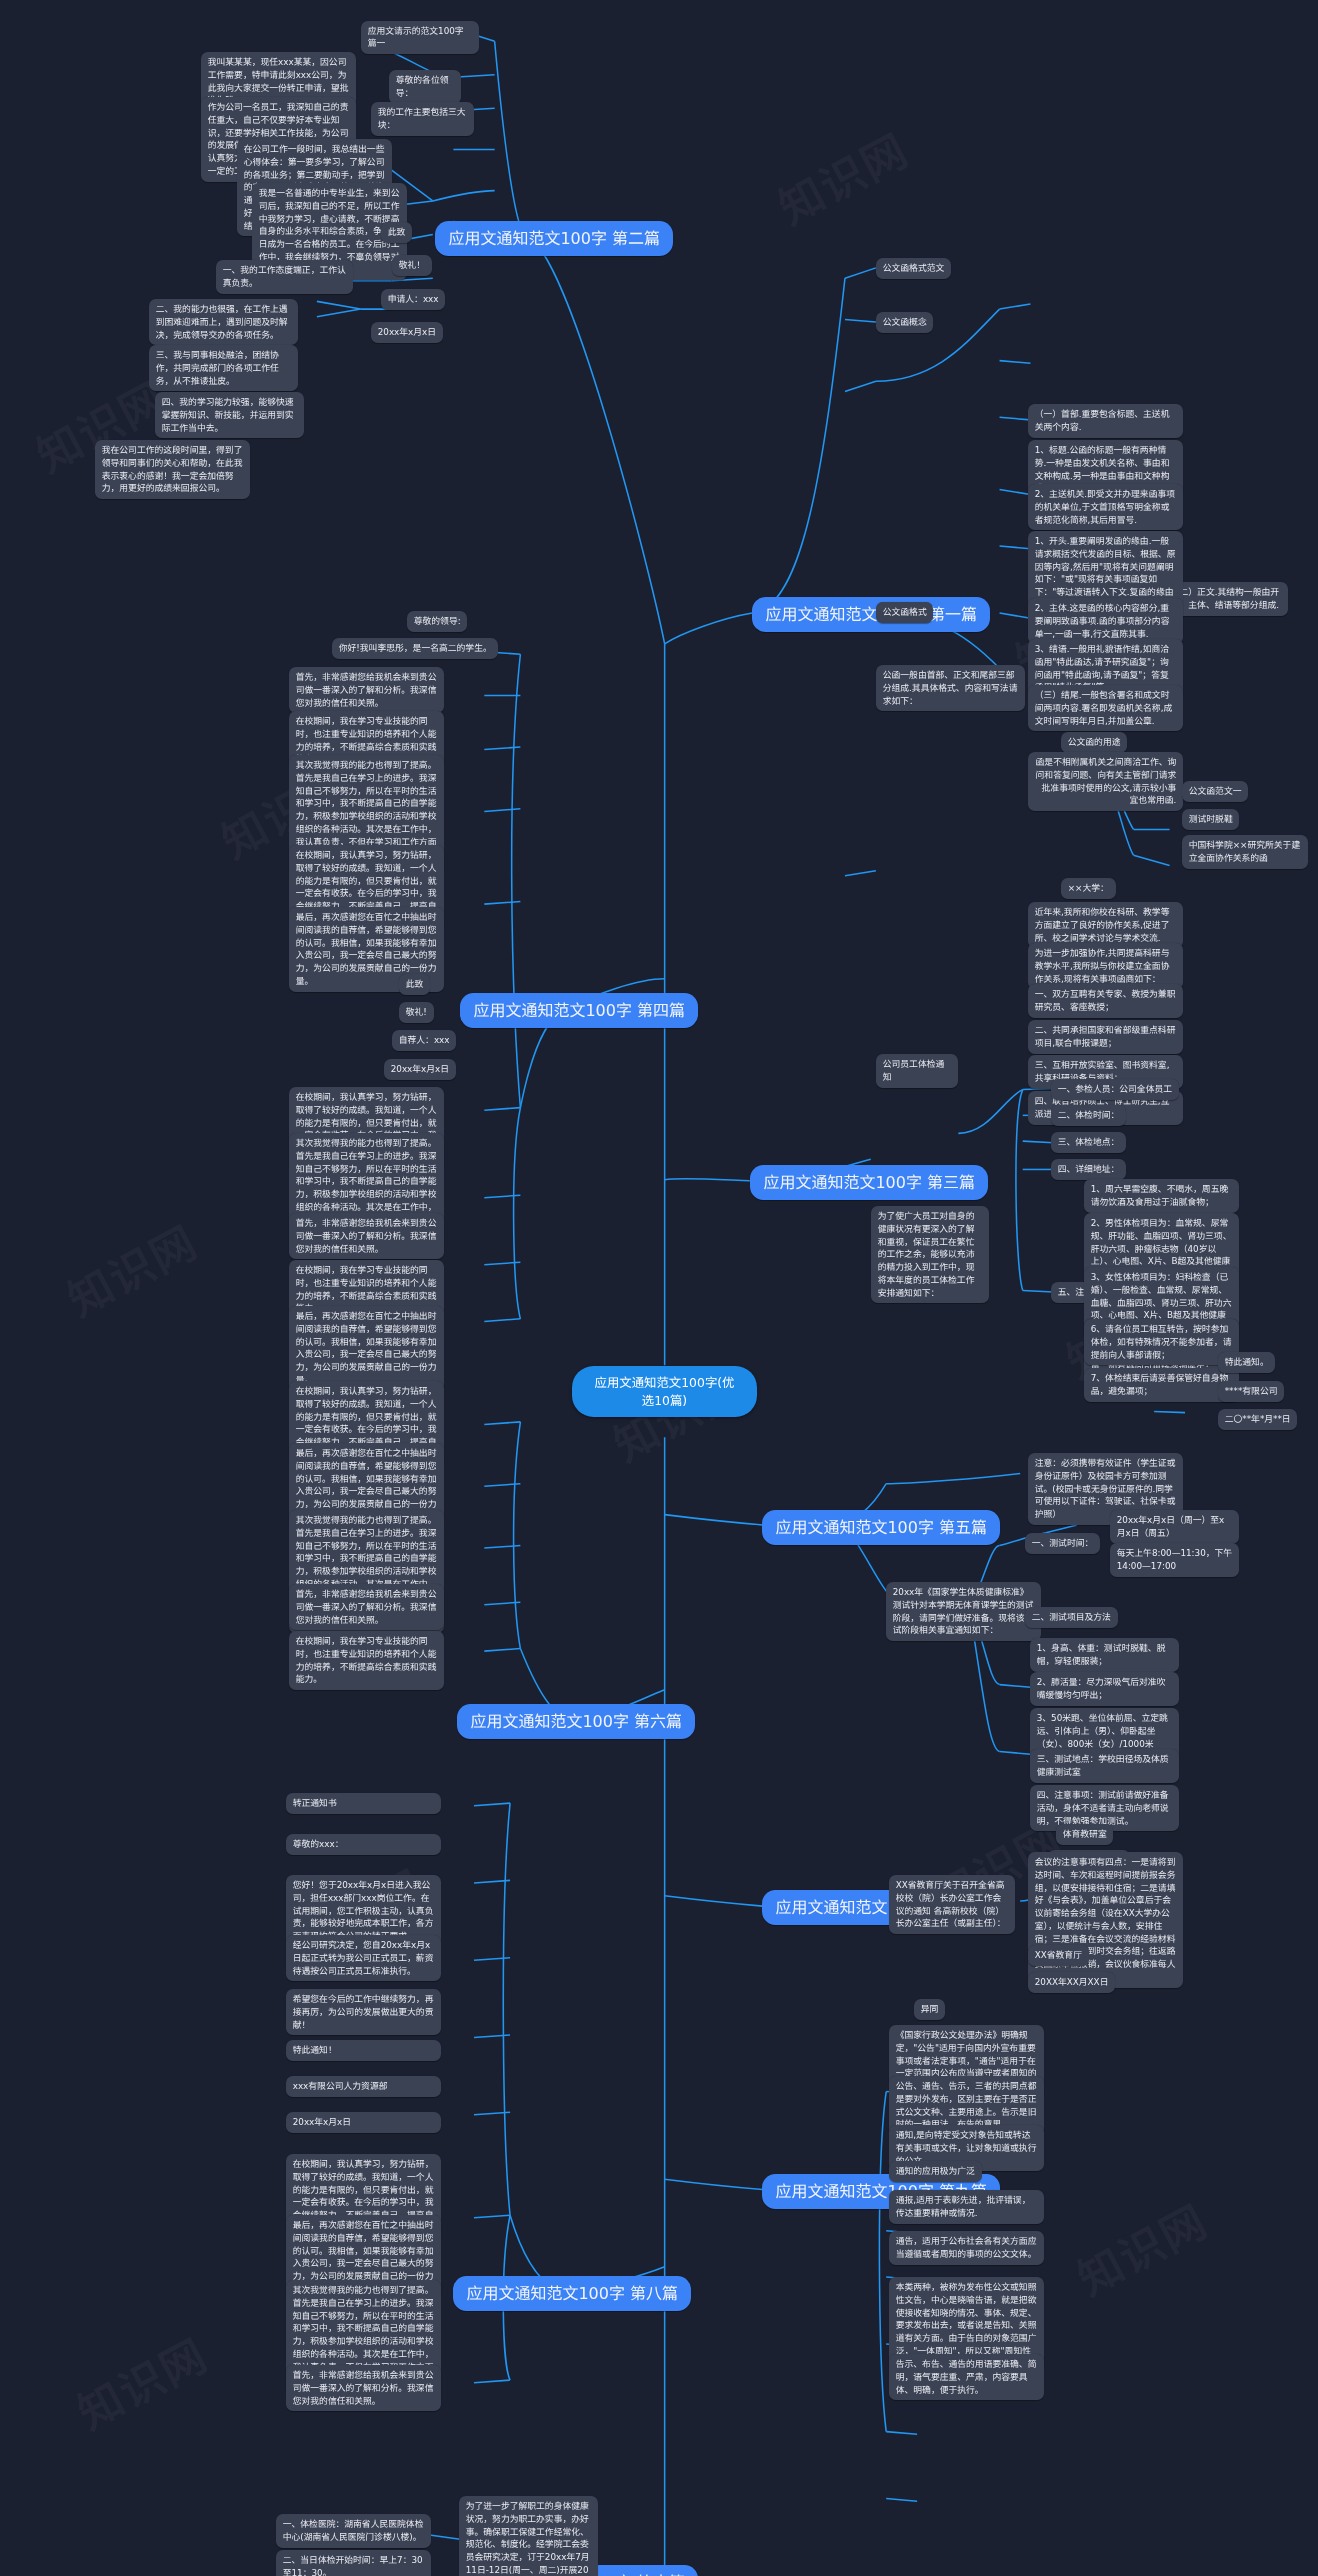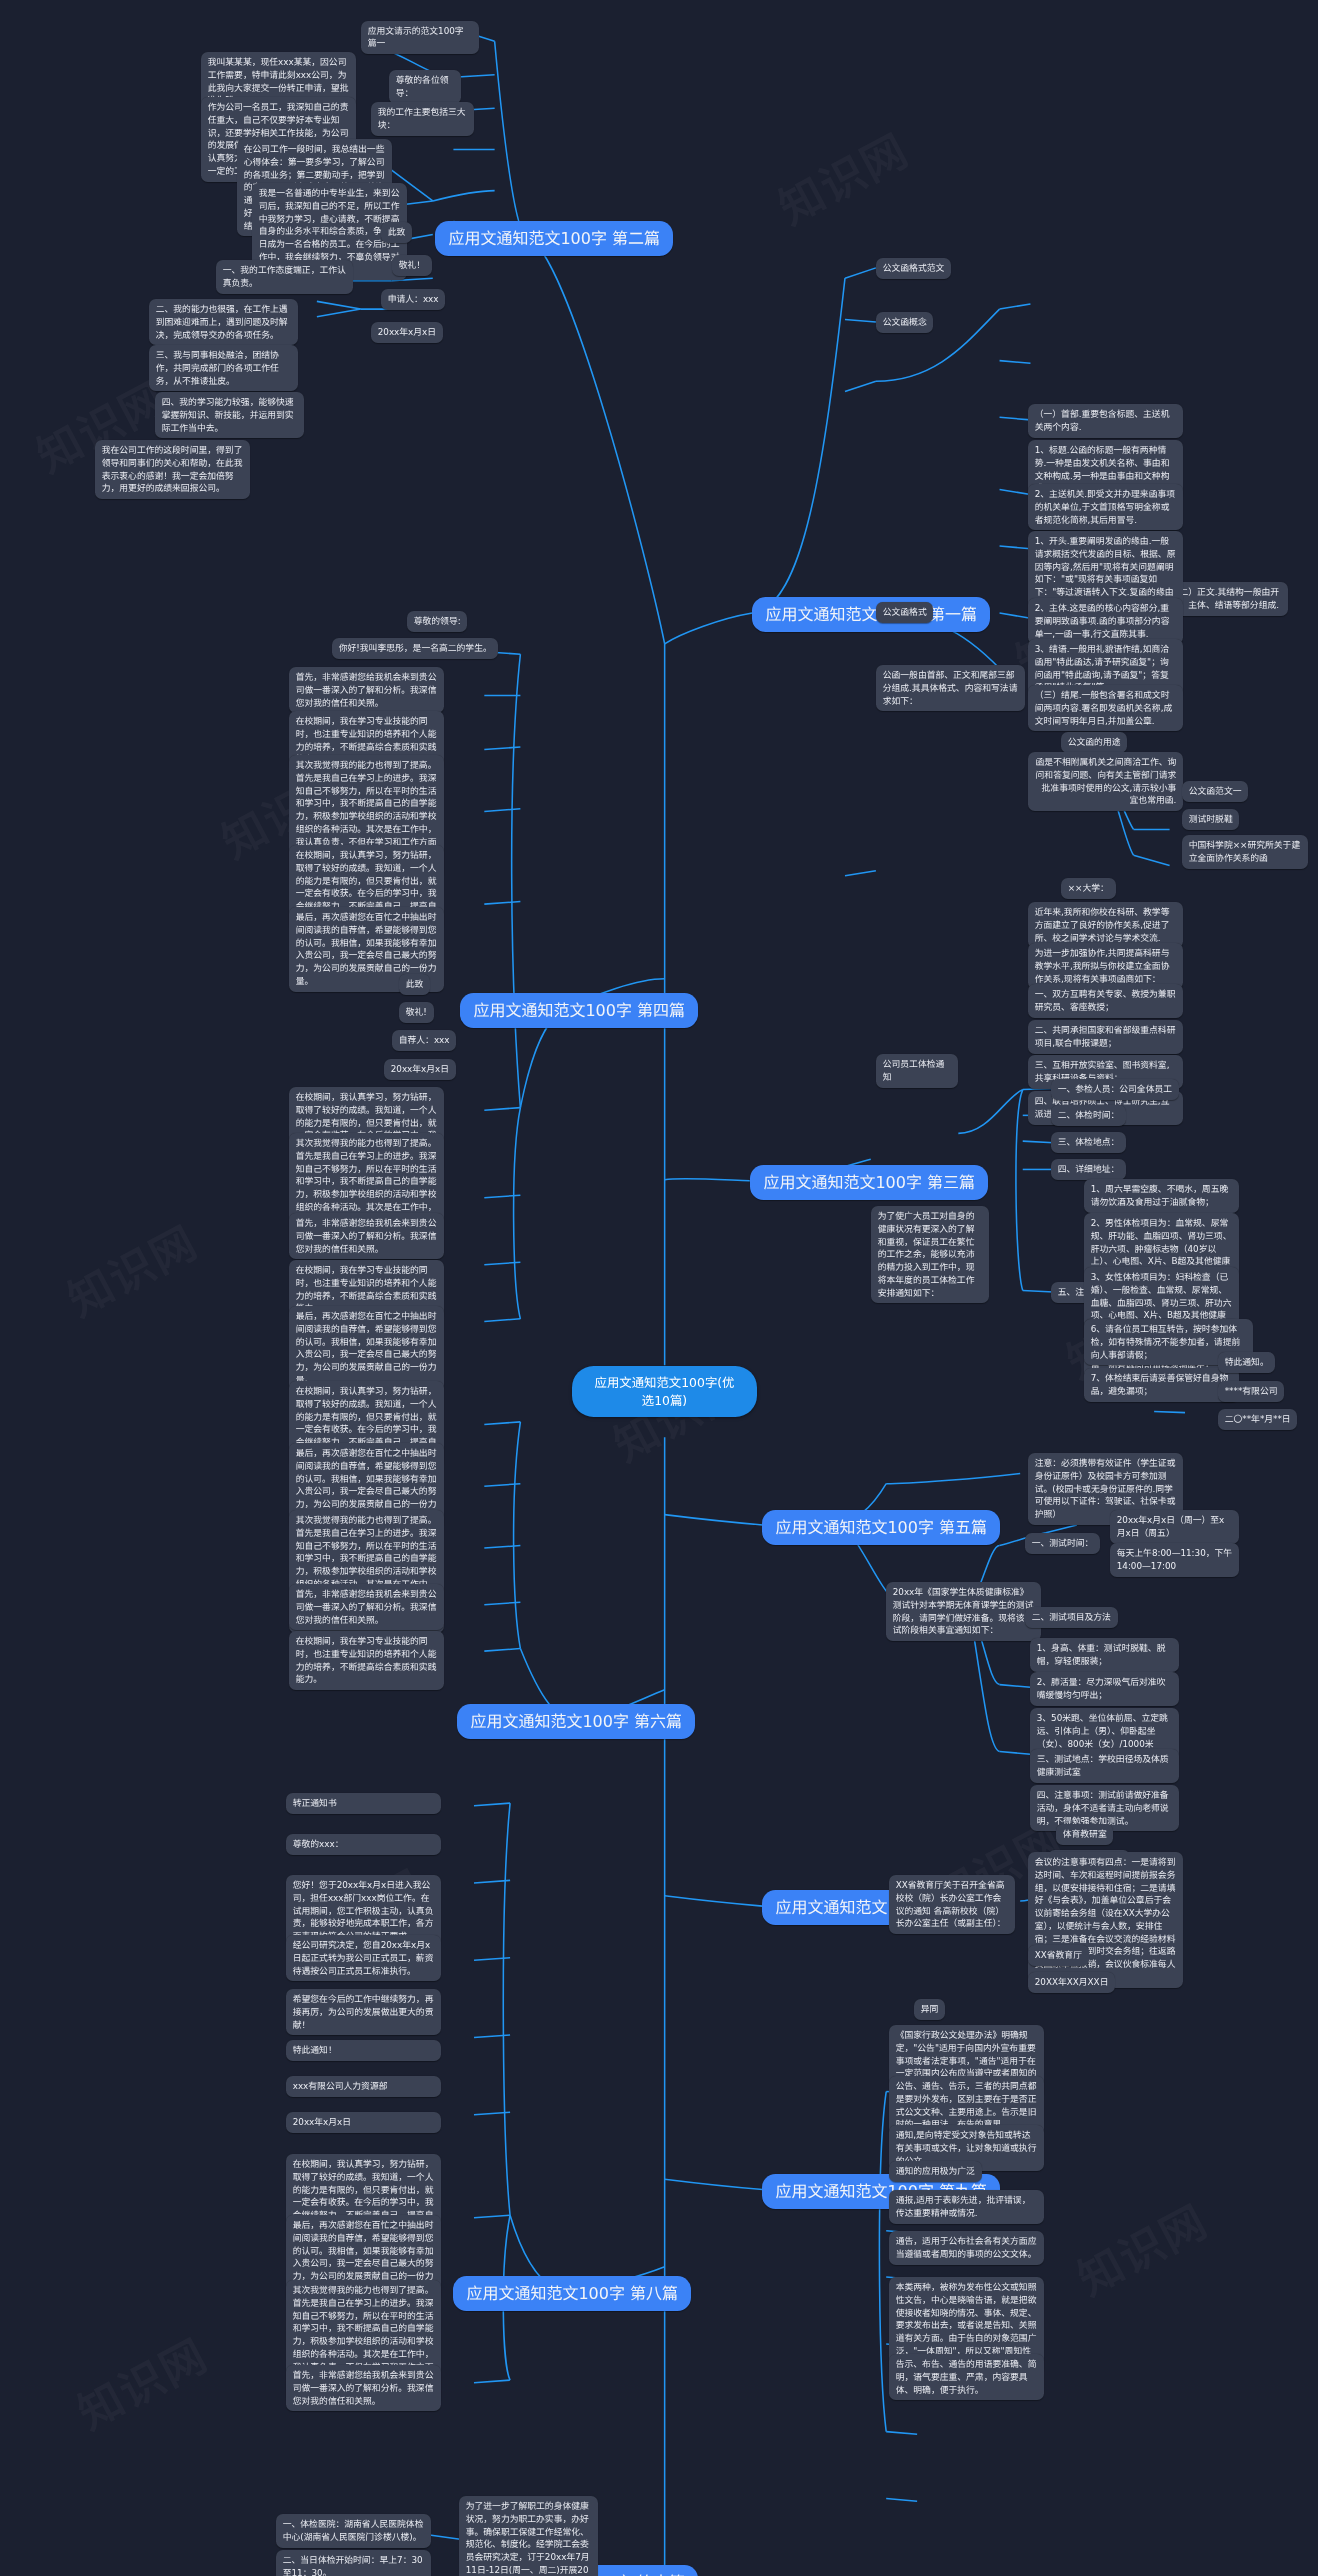--- a/index.html
+++ b/index.html
@@ -313,21 +313,21 @@
   <div class="node small" style="left:1051px;top:1079px;">一、参检人员：公司全体员工</div>
   <div class="node small" style="left:1051px;top:1105px;">二、体检时间：</div>
   <div class="node small" style="left:1051px;top:1132px;">三、体检地点：</div>
   <div class="node small" style="left:1051px;top:1159px;">四、详细地址：</div>
   <div class="node small" style="left:1051px;top:1282px;">五、注意事项：</div>
   <div class="node" style="left:1084px;top:1179px;width:155px;">1、周六早需空腹、不喝水，周五晚请勿饮酒及食用过于油腻食物；</div>
   <div class="node" style="left:1084px;top:1213px;width:155px;">2、男性体检项目为：血常规、尿常规、肝功能、血脂四项、肾功三项、肝功六项、肿瘤标志物（40岁以上）、心电图、X片、B超及其他健康咨询；</div>
   <div class="node" style="left:1084px;top:1267px;width:155px;">3、女性体检项目为：妇科检查（已婚）、一般检查、血常规、尿常规、血糖、血脂四项、肾功三项、肝功六项、心电图、X片、B超及其他健康咨询；</div>
   <div class="node" style="left:1084px;top:1319px;width:155px;">4、体检当日请携带本人身份证，以便工作人员核对信息；</div>
   <div class="node" style="left:1084px;top:1345px;width:155px;">5、体检结束后请及时领取体检报告单，如有疑问可现场咨询医生；</div>
-  <div class="node" style="left:1084px;top:1319px;width:169px;">6、请各位员工相互转告，按时参加体检，如有特殊情况不能参加者，请提前向人事部请假；</div>
+  <div class="node" style="left:1084px;top:1319px;width:155px;">6、请各位员工相互转告，按时参加体检，如有特殊情况不能参加者，请提前向人事部请假；</div>
   <div class="node" style="left:1084px;top:1368px;width:155px;">7、体检结束后请妥善保管好自身物品，避免漏项；</div>
   <div class="node small" style="left:1218px;top:1352px;">特此通知。</div>
   <div class="node small" style="left:1218px;top:1381px;">****有限公司</div>
   <div class="node small" style="left:1218px;top:1409px;">二〇**年*月**日</div>
 
   <div class="node small" style="left:407px;top:611px;">尊敬的领导:</div>
   <div class="node small" style="left:332px;top:638px;">你好!我叫李思彤，是一名高二的学生。</div>
   <div class="node" style="left:289px;top:667px;width:155px;">首先，非常感谢您给我机会来到贵公司做一番深入的了解和分析。我深信您对我的信任和关照。</div>
   <div class="node" style="left:289px;top:711px;width:155px;">在校期间，我在学习专业技能的同时，也注重专业知识的培养和个人能力的培养，不断提高综合素质和实践能力。</div>
   <div class="node" style="left:289px;top:755px;width:155px;">其次我觉得我的能力也得到了提高。首先是我自己在学习上的进步。我深知自己不够努力，所以在平时的生活和学习中，我不断提高自己的自学能力，积极参加学校组织的活动和学校组织的各种活动。其次是在工作中，我认真负责，不但在学习和工作方面认真负责，在生活上也能与同学们友好相处，互相帮助。</div>

